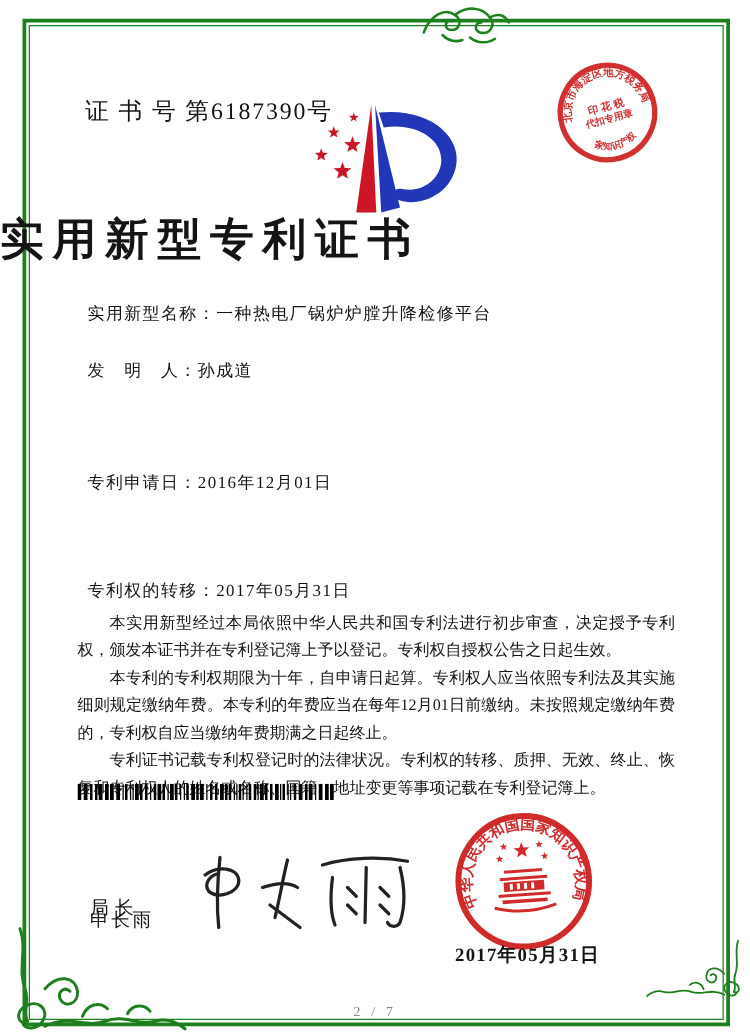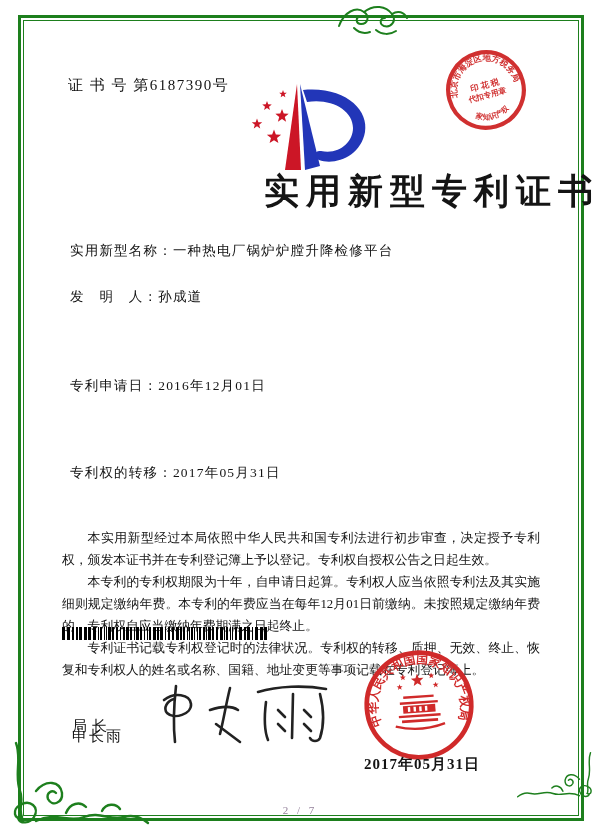--- a/index.html
+++ b/index.html
@@ -4,32 +4,32 @@
 <style>
   html,body{margin:0;padding:0;background:#fff;}
   .page{position:relative;width:600px;height:829px;background:#fff;overflow:hidden;
         font-family:"Liberation Serif","DejaVu Serif",serif;color:#141414;}
   
   .border-outer{position:absolute;left:18px;top:15px;width:560px;height:800px;
                 border:3px solid #1d7f1d;z-index:1;}
   .border-inner{position:absolute;left:2px;top:2px;right:2px;bottom:2px;border:1px solid #1d7f1d;}
   .ornament{position:absolute;z-index:2;}
   
-  .cert-no{position:absolute;left:68px;top:76px;font-size:15px;letter-spacing:1.5px;z-index:3;text-align:right;}
+  .cert-no{position:absolute;left:68px;top:76px;font-size:19px;letter-spacing:1.5px;z-index:3;text-align:right;}
   .logo{position:absolute;left:227px;top:80px;width:150px;height:95px;z-index:3;}
   .tax-seal{position:absolute;left:444px;top:48px;width:84px;height:84px;z-index:4;
             transform:rotate(-15deg);}
-  .title{position:absolute;left:0;top:168px;width:100%;text-align:right;font-size:35px;
+  .title{position:absolute;left:0;top:168px;width:100%;text-align:left;font-size:35px;
          font-weight:bold;letter-spacing:7px;z-index:3;}
   
   .field{position:absolute;left:70px;font-size:13.5px;letter-spacing:1.2px;white-space:nowrap;z-index:3;}
   .f0{top:242px}.f1{top:288px}.f2{top:333px}.f3{top:377px}.f4{top:421px}.f5{top:464px}
   
   .paragraphs{position:absolute;left:62px;top:487px;width:478px;font-size:12.8px;
-              line-height:1.72;text-align:justify;z-index:3;margin-top:40px;}
+              line-height:1.72;text-align:justify;z-index:3;}
   .paragraphs p{margin:0;text-indent:2em;}
   
   .barcode{position:absolute;left:62px;top:627px;width:274px;height:13px;overflow:hidden;
            white-space:nowrap;z-index:3;font-size:0;}
   .bar{display:inline-block;background:#000;height:13px;vertical-align:top;}
   
   .officer-title{position:absolute;left:72px;top:697px;font-size:15px;letter-spacing:5px;z-index:3;margin-top:20px;}
   .officer-name{position:absolute;left:72px;top:727px;font-size:15px;letter-spacing:2px;z-index:3;}
   .signature{position:absolute;left:158px;top:680px;width:178px;height:66px;z-index:3;}
   .office-seal{position:absolute;left:362px;top:648px;width:114px;height:114px;z-index:3;

